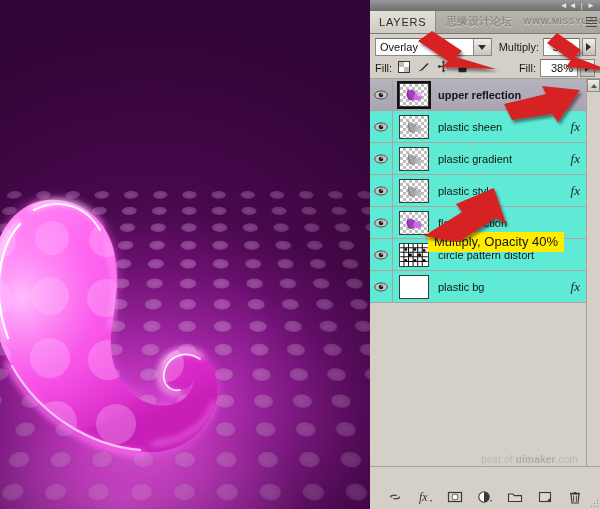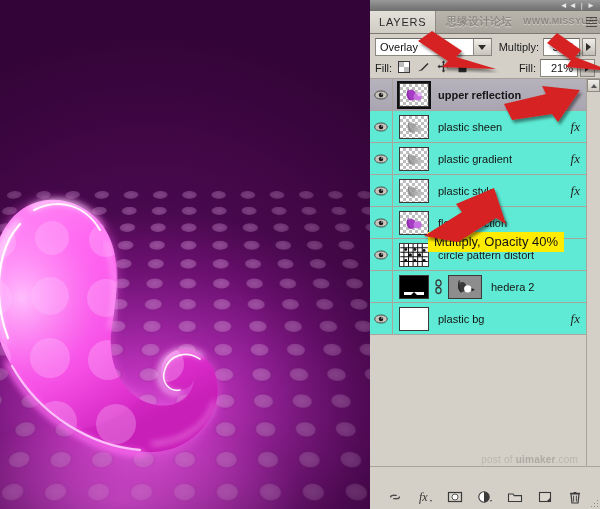--- a/index.html
+++ b/index.html
@@ -492,21 +492,21 @@
         </span>
         <span>
           <svg width="11" height="13" viewBox="0 0 11 13">
             <path d="M3,6 L3,4 A2.5,2.5 0 0 1 8,4 L8,6" fill="none" stroke="#2e2e2e" stroke-width="1.6"></path>
             <rect x="1.5" y="5.8" width="8" height="6.4" rx="0.8" fill="#2e2e2e"></rect>
           </svg>
         </span>
       </span>
       <span id="fill-label">Fill:</span>
       <div class="ps-field" id="fill-field">
-        <span>21%</span>
+        <span>38%</span>
       </div>
       <div id="fill-stepper">
         <span class="caret-right"></span>
       </div>
     </div>
 
     <div id="layer-list">
 
       <div class="layer-row selected">
         <span class="eye-cell">
@@ -634,44 +634,20 @@
               <circle cx="21" cy="12" r="1.8"></circle>
                 <circle cx="6" cy="18" r="1.6"></circle>
               <circle cx="16" cy="18" r="1.6"></circle>
                 <circle cx="26" cy="18" r="1.6"></circle>
             </g>
           </svg>
         </span>
         <span class="layer-name">circle pattern distort</span>
       </div>
 
-      <div class="layer-row">
-        <span class="eye-cell"></span>
-        <span class="thumb solid-black">
-          <span class="black-thumb-inner">
-            <span class="tri"></span>
-          </span>
-        </span>
-        <span class="link-icon">
-          <svg viewBox="0 0 9 16" width="9" height="16">
-            <rect x="2" y="1" width="5" height="6" rx="2.4" fill="none" stroke="#3a3a3a" stroke-width="1.3"></rect>
-            <rect x="2" y="8.5" width="5" height="6" rx="2.4" fill="none" stroke="#3a3a3a" stroke-width="1.3"></rect>
-          </svg>
-        </span>
-        <span class="mask-thumb">
-          <svg viewBox="0 0 34 24">
-            <rect width="34" height="24" fill="#8d8d8d"></rect>
-            <ellipse cx="14" cy="12" rx="4.5" ry="5.5" fill="#3a3a3a"></ellipse>
-            <circle cx="20" cy="14" r="4" fill="#ffffff"></circle>
-            <path d="M11,5 C9,9 10,15 13,18" stroke="#2a2a2a" stroke-width="1.4" fill="none"></path>
-            <path d="M24,13 L28,15 L24,17 Z" fill="#2a2a2a"></path>
-          </svg>
-        </span>
-        <span class="layer-name">hedera 2</span>
-      </div>
 
       <div class="layer-row">
         <span class="eye-cell">
           <svg class="eye-icon" viewBox="0 0 16 11">
             <ellipse cx="8" cy="5.5" rx="7.2" ry="4.6" fill="#c9c5bd" stroke="#3a3a3a" stroke-width="1"></ellipse>
             <circle cx="8" cy="5.5" r="2.6" fill="#1d1d1d"></circle>
             <circle cx="9" cy="4.4" r="0.8" fill="#efefef"></circle>
           </svg>
         </span>
         <span class="thumb solid-white"></span>

